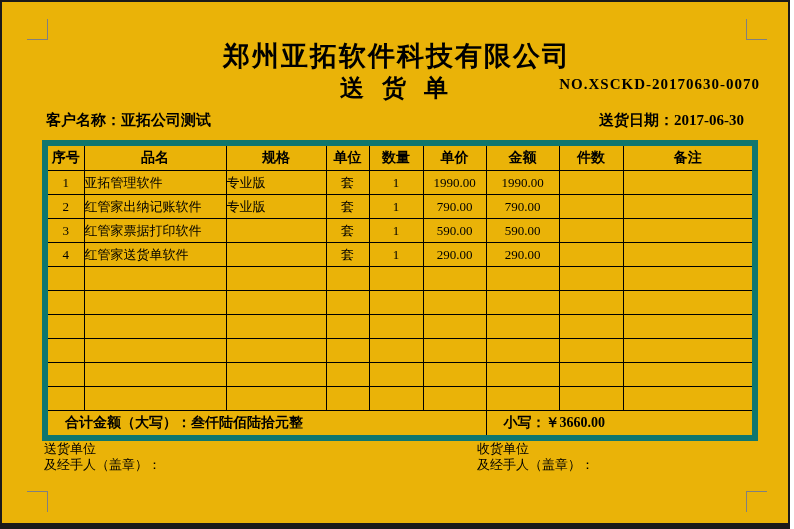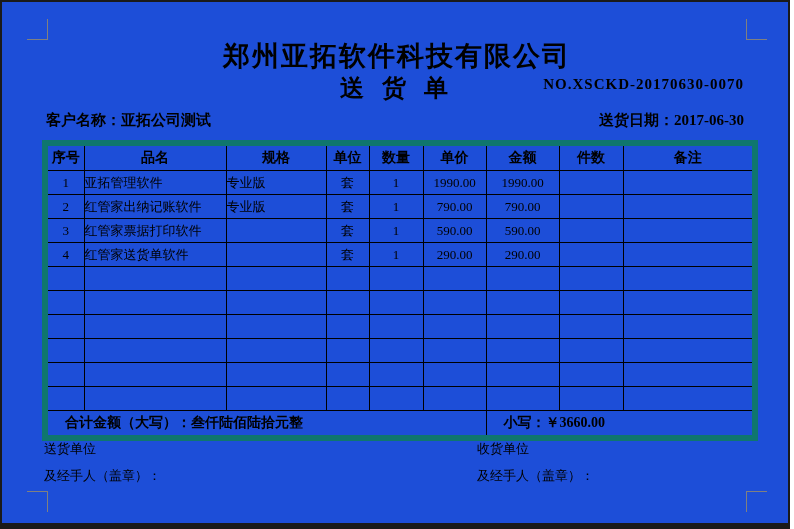--- a/index.html
+++ b/index.html
@@ -1,18 +1,18 @@
 <!DOCTYPE html>
 <html><head>
 <meta charset="utf-8">
 <style>
   html,body { margin:0; padding:0; background:#ffffff; }
   .page {
     position:relative; width:790px; height:529px; box-sizing:border-box;
-    background:#1d4ed8; color:#000;
+    background:#eab308; color:#000;
     border:2px solid #1a1a1a; border-bottom-width:6px;
     font-family:"Liberation Serif", serif;
     overflow:hidden;
   }
   
   .corner { position:absolute; width:20px; height:20px; }
   .corner.tl { left:25px; top:17px;  border-right:1px solid #808080; border-bottom:1px solid #808080; }
   .corner.tr { left:744px; top:17px; border-left:1px solid #808080;  border-bottom:1px solid #808080; }
   .corner.bl { left:25px; top:489px;  border-right:1px solid #808080; border-top:1px solid #808080; }
   .corner.br { left:744px; top:489px; border-left:1px solid #808080;  border-top:1px solid #808080; }
@@ -21,21 +21,21 @@
     position:absolute; left:40px; top:36px; width:710px;
     text-align:center; font-size:27px; font-weight:bold; letter-spacing:2px;
     white-space:nowrap;
   }
   .doc-title {
     position:absolute; left:40px; top:70px; width:710px;
     text-align:center; font-size:24px; font-weight:bold; letter-spacing:6px;
     white-space:nowrap;
   }
   .doc-no {
-    position:absolute; right:44px; top:74px;
+    position:absolute; right:28px; top:74px;
     font-size:15px; font-weight:bold; letter-spacing:1px; white-space:nowrap;
   }
   .customer-line {
     position:absolute; left:44px; top:109px;
     font-size:15px; font-weight:bold; white-space:nowrap;
   }
   .date-line {
     position:absolute; right:44px; top:109px;
     font-size:15px; font-weight:bold; white-space:nowrap;
   }
@@ -53,21 +53,21 @@
     height:24px; font-size:14px; font-weight:bold; text-align:center;
   }
   table.items tbody td { height:23px; font-size:13px; font-weight:normal; }
   td.c0, td.c3, td.c4, td.c5, td.c6, td.c7 { text-align:center; }
   td.c1, td.c2 { text-align:left; padding-left:3px; }
   tr.total-row td {
     height:24px; font-size:14px; font-weight:bold; text-align:left; padding-left:17px;
   }
 
   .sig { position:absolute; top:440px; font-size:13px; line-height:13px; white-space:nowrap; }
-  .sig .l1 { margin-bottom:14px; }
+  .sig .l1 { margin-bottom:3px; }
   .sig-left  { left:42px; }
   .sig-right { left:475px; }
 </style>
 </head>
 <body>
 
 <div class="page">
 
   <div class="corner tl"></div>
   <div class="corner tr"></div>

